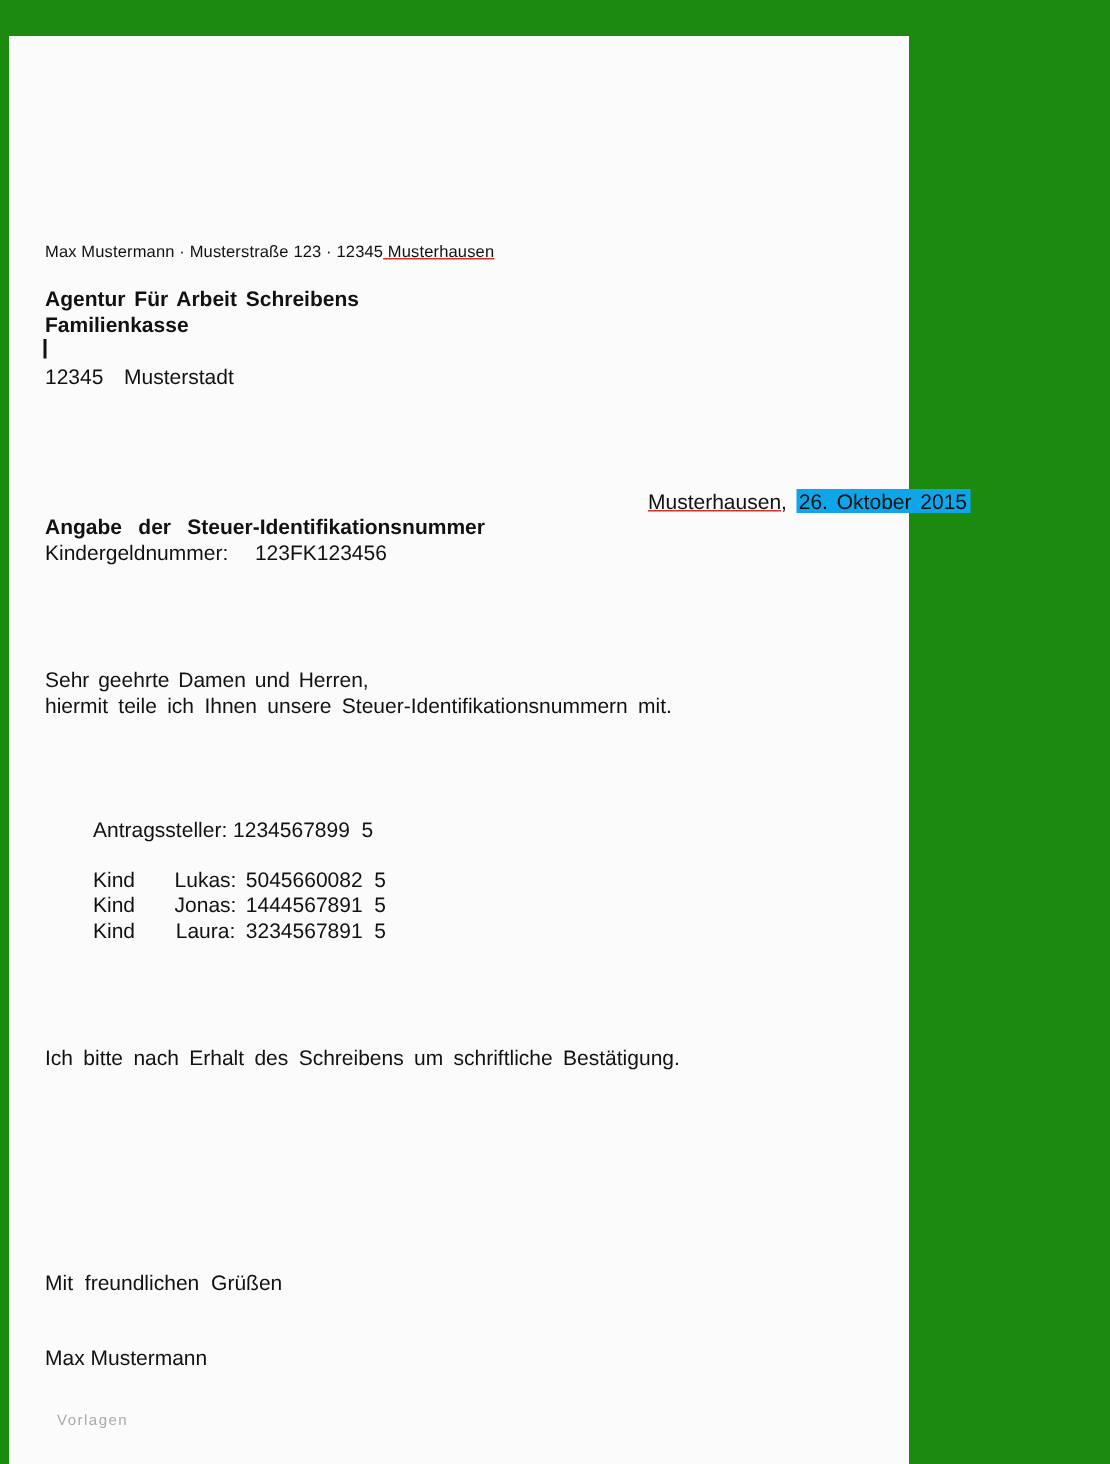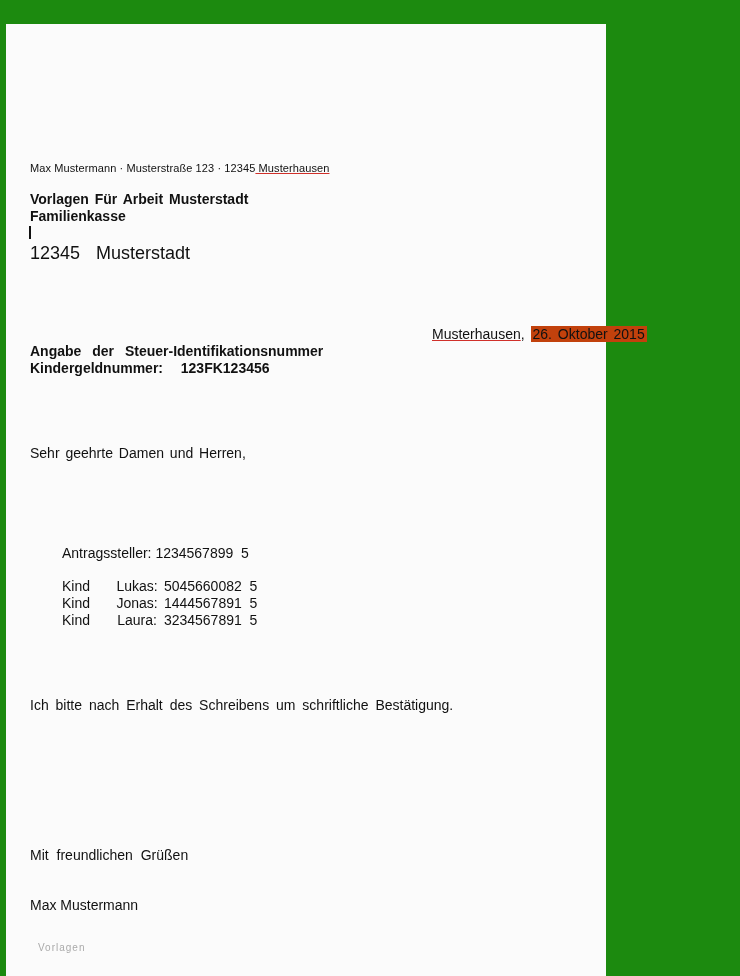--- a/index.html
+++ b/index.html
@@ -11,53 +11,54 @@
   .page {
     position:absolute; left:6px; top:24px; width:600px; height:961px;
     background:#fbfbfb;
   }
   .abs { position:absolute; white-space:pre; }
   .sender { left:24px; top:138px; font-size:11px; letter-spacing:0.1px; }
   .redul { text-decoration:underline; text-decoration-color:#d0302a; text-decoration-thickness:1px; }
   .rcpt1 { left:24px; top:167px; font-size:14px; font-weight:bold; word-spacing:2px; }
   .rcpt2 { left:24px; top:184px; font-size:14px;font-weight:bold; }
   .cursor { left:23px; top:202px; width:2px; height:13px; background:#111; }
-  .rcpt4 { left:24px; top:219px; font-size:18px; word-spacing:3px; }
+  .rcpt4 { left:24px; top:219px; font-size:14px; word-spacing:3px; }
   .date { left:426px; top:302px; font-size:14px; word-spacing:2px; }
-  .date .hl { background:#c2410c; padding:0 2px; }
+  .date .hl { background:#0ea5e9; padding:0 2px; }
   .subj1 { left:24px; top:319px; font-size:14px; font-weight:bold; word-spacing:7px; }
-  .subj2 { left:24px; top:336px; font-size:14px; font-weight:bold; word-spacing:5px; }
+  .subj2 { left:24px; top:336px; font-size:14px; font-weight:normal; word-spacing:5px; }
   .body1 { left:24px; top:421px; font-size:14px; word-spacing:2px; }
   .body2 { left:24px; top:438px; font-size:14px; word-spacing:3px; }
   .list { left:56px; top:521px; font-size:14px; }
   .row { position:absolute; left:0; white-space:pre; }
   .row .c1 { display:inline-block; width:52px; }
   .row .c2 { display:inline-block; width:46px; text-align:center; }
   .closing { left:24px; top:673px; font-size:14px; word-spacing:3px; }
   .greet { left:24px; top:823px; font-size:14px; word-spacing:4px; }
   .sig { left:24px; top:873px; font-size:14px; }
   .wm { left:32px; top:918px; font-size:10px; color:#aaa; letter-spacing:1px; font-family:Liberation Sans, sans-serif; }
 </style>
 </head>
 <body>
 
 <div class="page">
   <div class="abs sender"><span>Max Mustermann · Musterstraße 123 · 12345</span><span class="redul"> Musterhausen</span></div>
 
-  <div class="abs rcpt1">Vorlagen Für Arbeit Musterstadt</div>
+  <div class="abs rcpt1">Agentur Für Arbeit Schreibens</div>
   <div class="abs rcpt2">Familienkasse</div>
   <div class="abs cursor"></div>
   <div class="abs rcpt4">12345  Musterstadt</div>
 
   <div class="abs date"><span class="redul">Musterhausen</span><span>, </span><span class="hl">26. Oktober 2015</span></div>
 
   <div class="abs subj1">Angabe der Steuer-Identifikationsnummer</div>
   <div class="abs subj2">Kindergeldnummer:  123FK123456</div>
 
   <div class="abs body1">Sehr geehrte Damen und Herren,</div>
+  <div class="abs body2">hiermit teile ich Ihnen unsere Steuer-Identifikationsnummern mit.</div>
 
   <div class="abs list">
     <div class="row" style="top:0px"><span>Antragssteller:</span> <span>1234567899</span>  <span>5</span></div>
 
     <div class="row" style="top:33px"><span class="c1">Kind</span><span class="c2">Lukas:</span> <span>5045660082</span>  <span>5</span></div>
     <div class="row" style="top:50px"><span class="c1">Kind</span><span class="c2">Jonas:</span> <span>1444567891</span>  <span>5</span></div>
     <div class="row" style="top:67px"><span class="c1">Kind</span><span class="c2">Laura:</span> <span>3234567891</span>  <span>5</span></div>
   </div>
 
   <div class="abs closing">Ich bitte nach Erhalt des Schreibens um schriftliche Bestätigung.</div>

